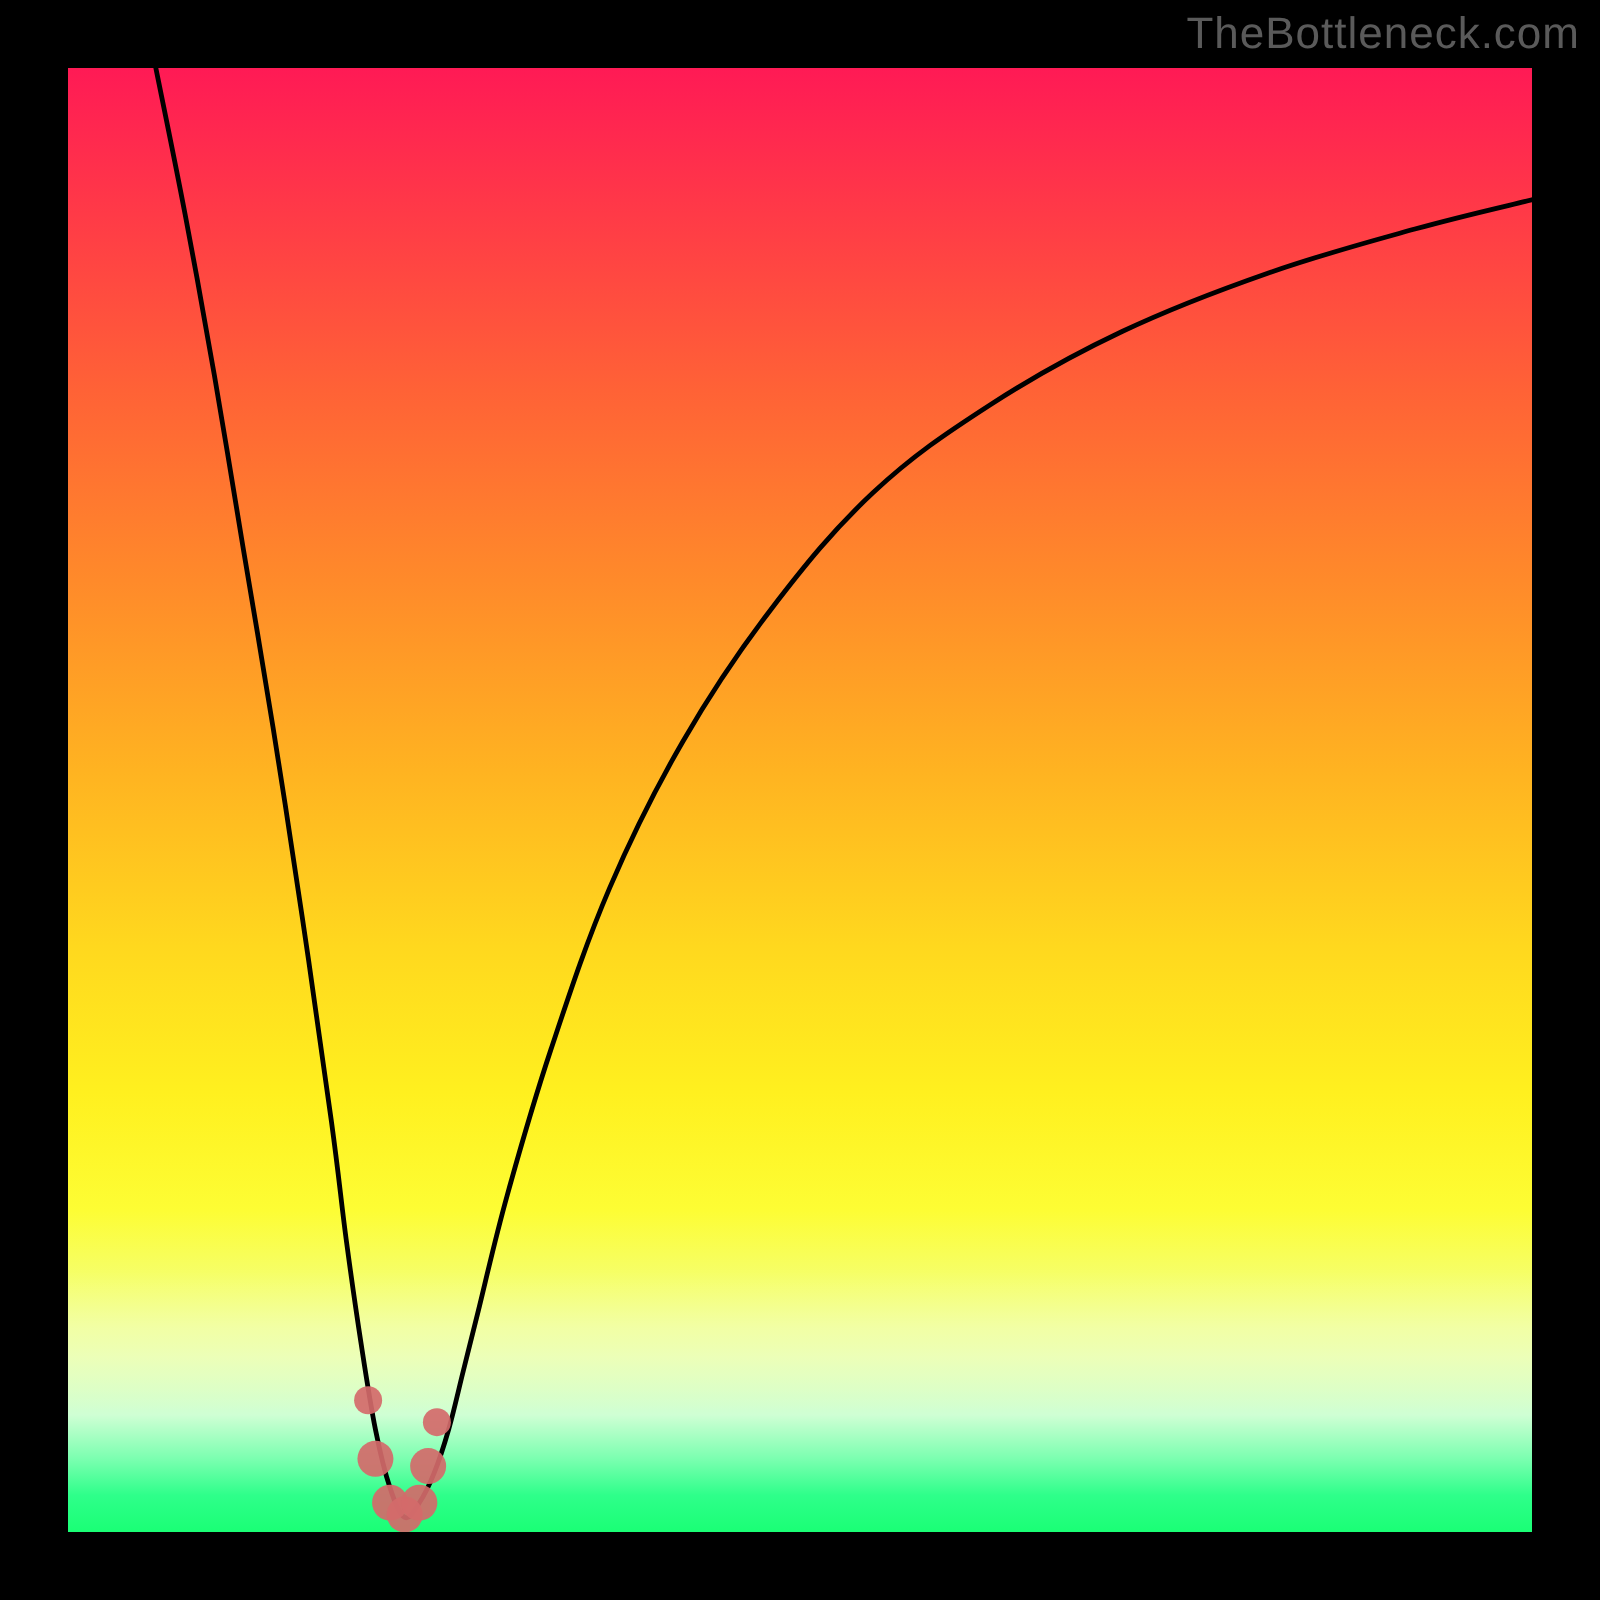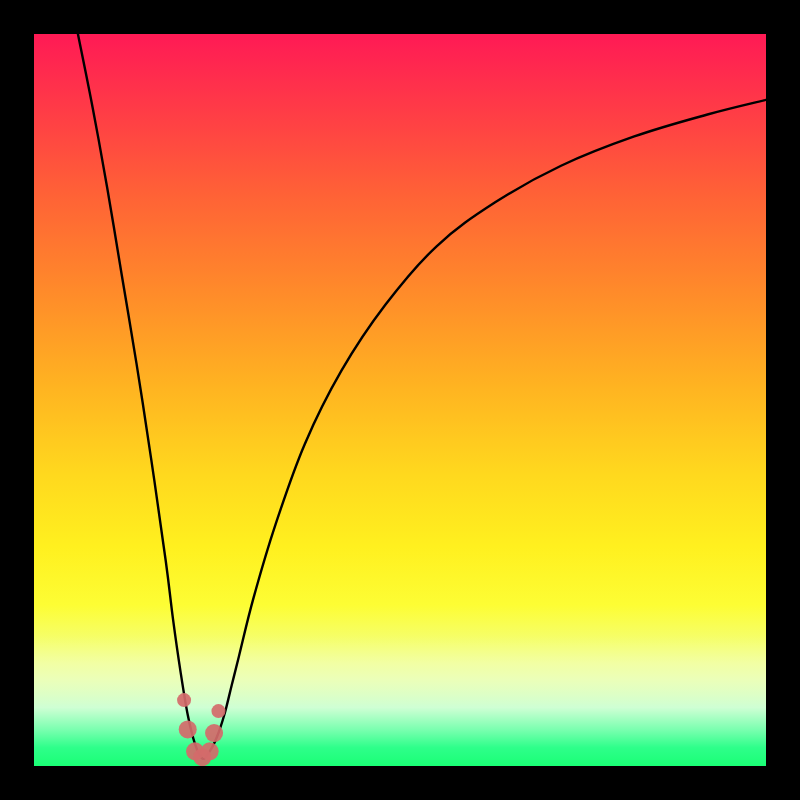--- a/index.html
+++ b/index.html
@@ -80,20 +80,21 @@
     top: 0;
     width: 732px;
     height: 732px;
     z-index: 12;
   }
 </style>
 </head>
 <body>
 
 <div class="frame">
+  <div class="watermark">TheBottleneck.com</div>
 
   <div class="plot-area">
     <div class="haze"></div>
 
     <svg class="curve" viewBox="0 0 732 732" preserveAspectRatio="none">
       <path id="curve-path" d="M 43.92 0.00 C 46.56 13.18, 53.29 45.53, 58.56 73.20 C 63.83 100.87, 67.93 123.42, 73.20 153.72 C 78.47 184.02, 82.57 209.94, 87.84 241.56 C 93.11 273.18, 97.21 296.46, 102.48 329.40 C 107.75 362.34, 111.85 388.98, 117.12 424.56 C 122.39 460.14, 127.81 498.05, 131.76 527.04 C 135.71 556.03, 136.44 565.84, 139.08 585.60 C 141.72 605.36, 143.76 619.71, 146.40 636.84 C 149.04 653.97, 151.08 667.58, 153.72 680.76 C 156.36 693.94, 158.40 702.13, 161.04 710.04 C 163.68 717.95, 165.72 723.36, 168.36 724.68 C 171.00 726.00, 173.04 721.31, 175.68 717.36 C 178.32 713.41, 180.36 709.31, 183.00 702.72 C 185.64 696.13, 187.68 689.98, 190.32 680.76 C 192.96 671.54, 195.00 662.02, 197.64 651.48 C 200.28 640.94, 201.01 638.01, 204.96 622.20 C 208.91 606.39, 213.01 587.36, 219.60 563.64 C 226.19 539.92, 232.34 518.11, 241.56 490.44 C 250.78 462.77, 258.98 437.59, 270.84 409.92 C 282.70 382.25, 292.95 361.75, 307.44 336.72 C 321.93 311.69, 334.23 293.24, 351.36 270.84 C 368.49 248.44, 382.84 230.73, 402.60 212.28 C 422.36 193.83, 438.76 182.85, 461.16 168.36 C 483.56 153.87, 502.01 143.62, 527.04 131.76 C 552.07 119.90, 573.89 111.70, 600.24 102.48 C 626.59 93.26, 649.72 87.11, 673.44 80.52 C 697.16 73.93, 721.46 68.52, 732.00 65.88" fill="none" stroke="#000000" stroke-width="2.4" stroke-linecap="round" stroke-linejoin="round"></path>
     </svg>
 
     <svg class="markers" viewBox="0 0 732 732" preserveAspectRatio="none">
       <g id="marker-group">

